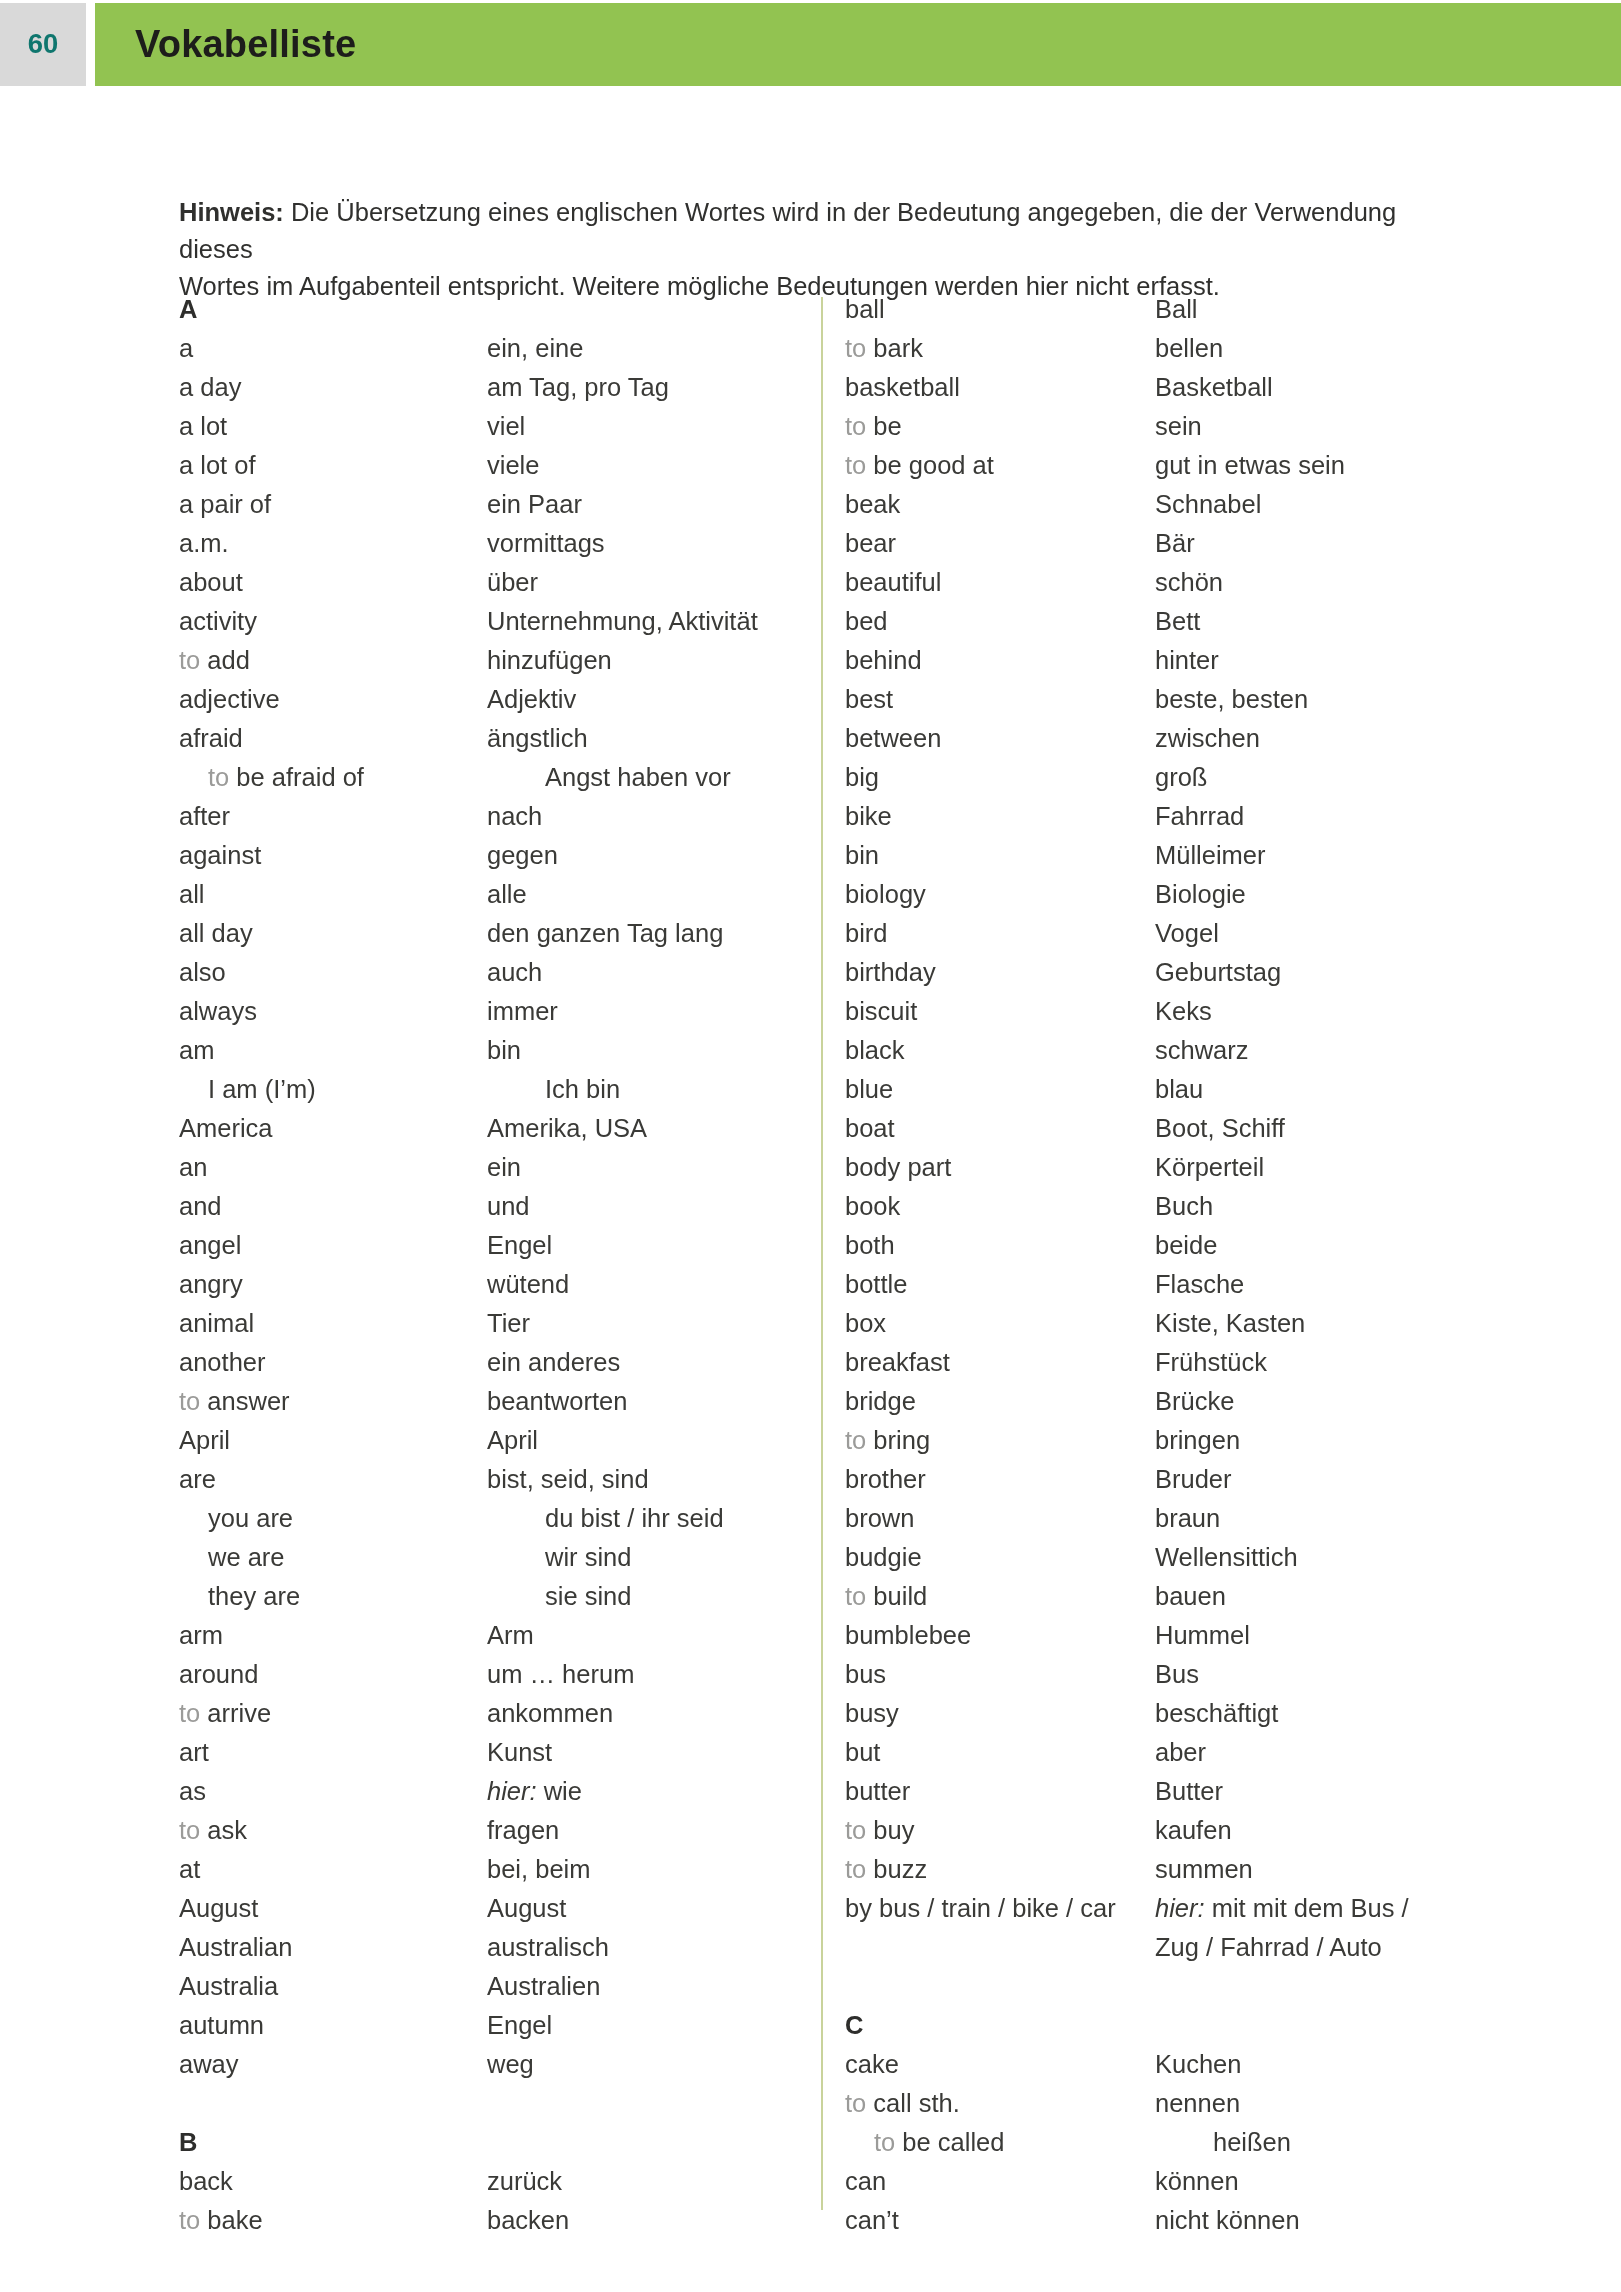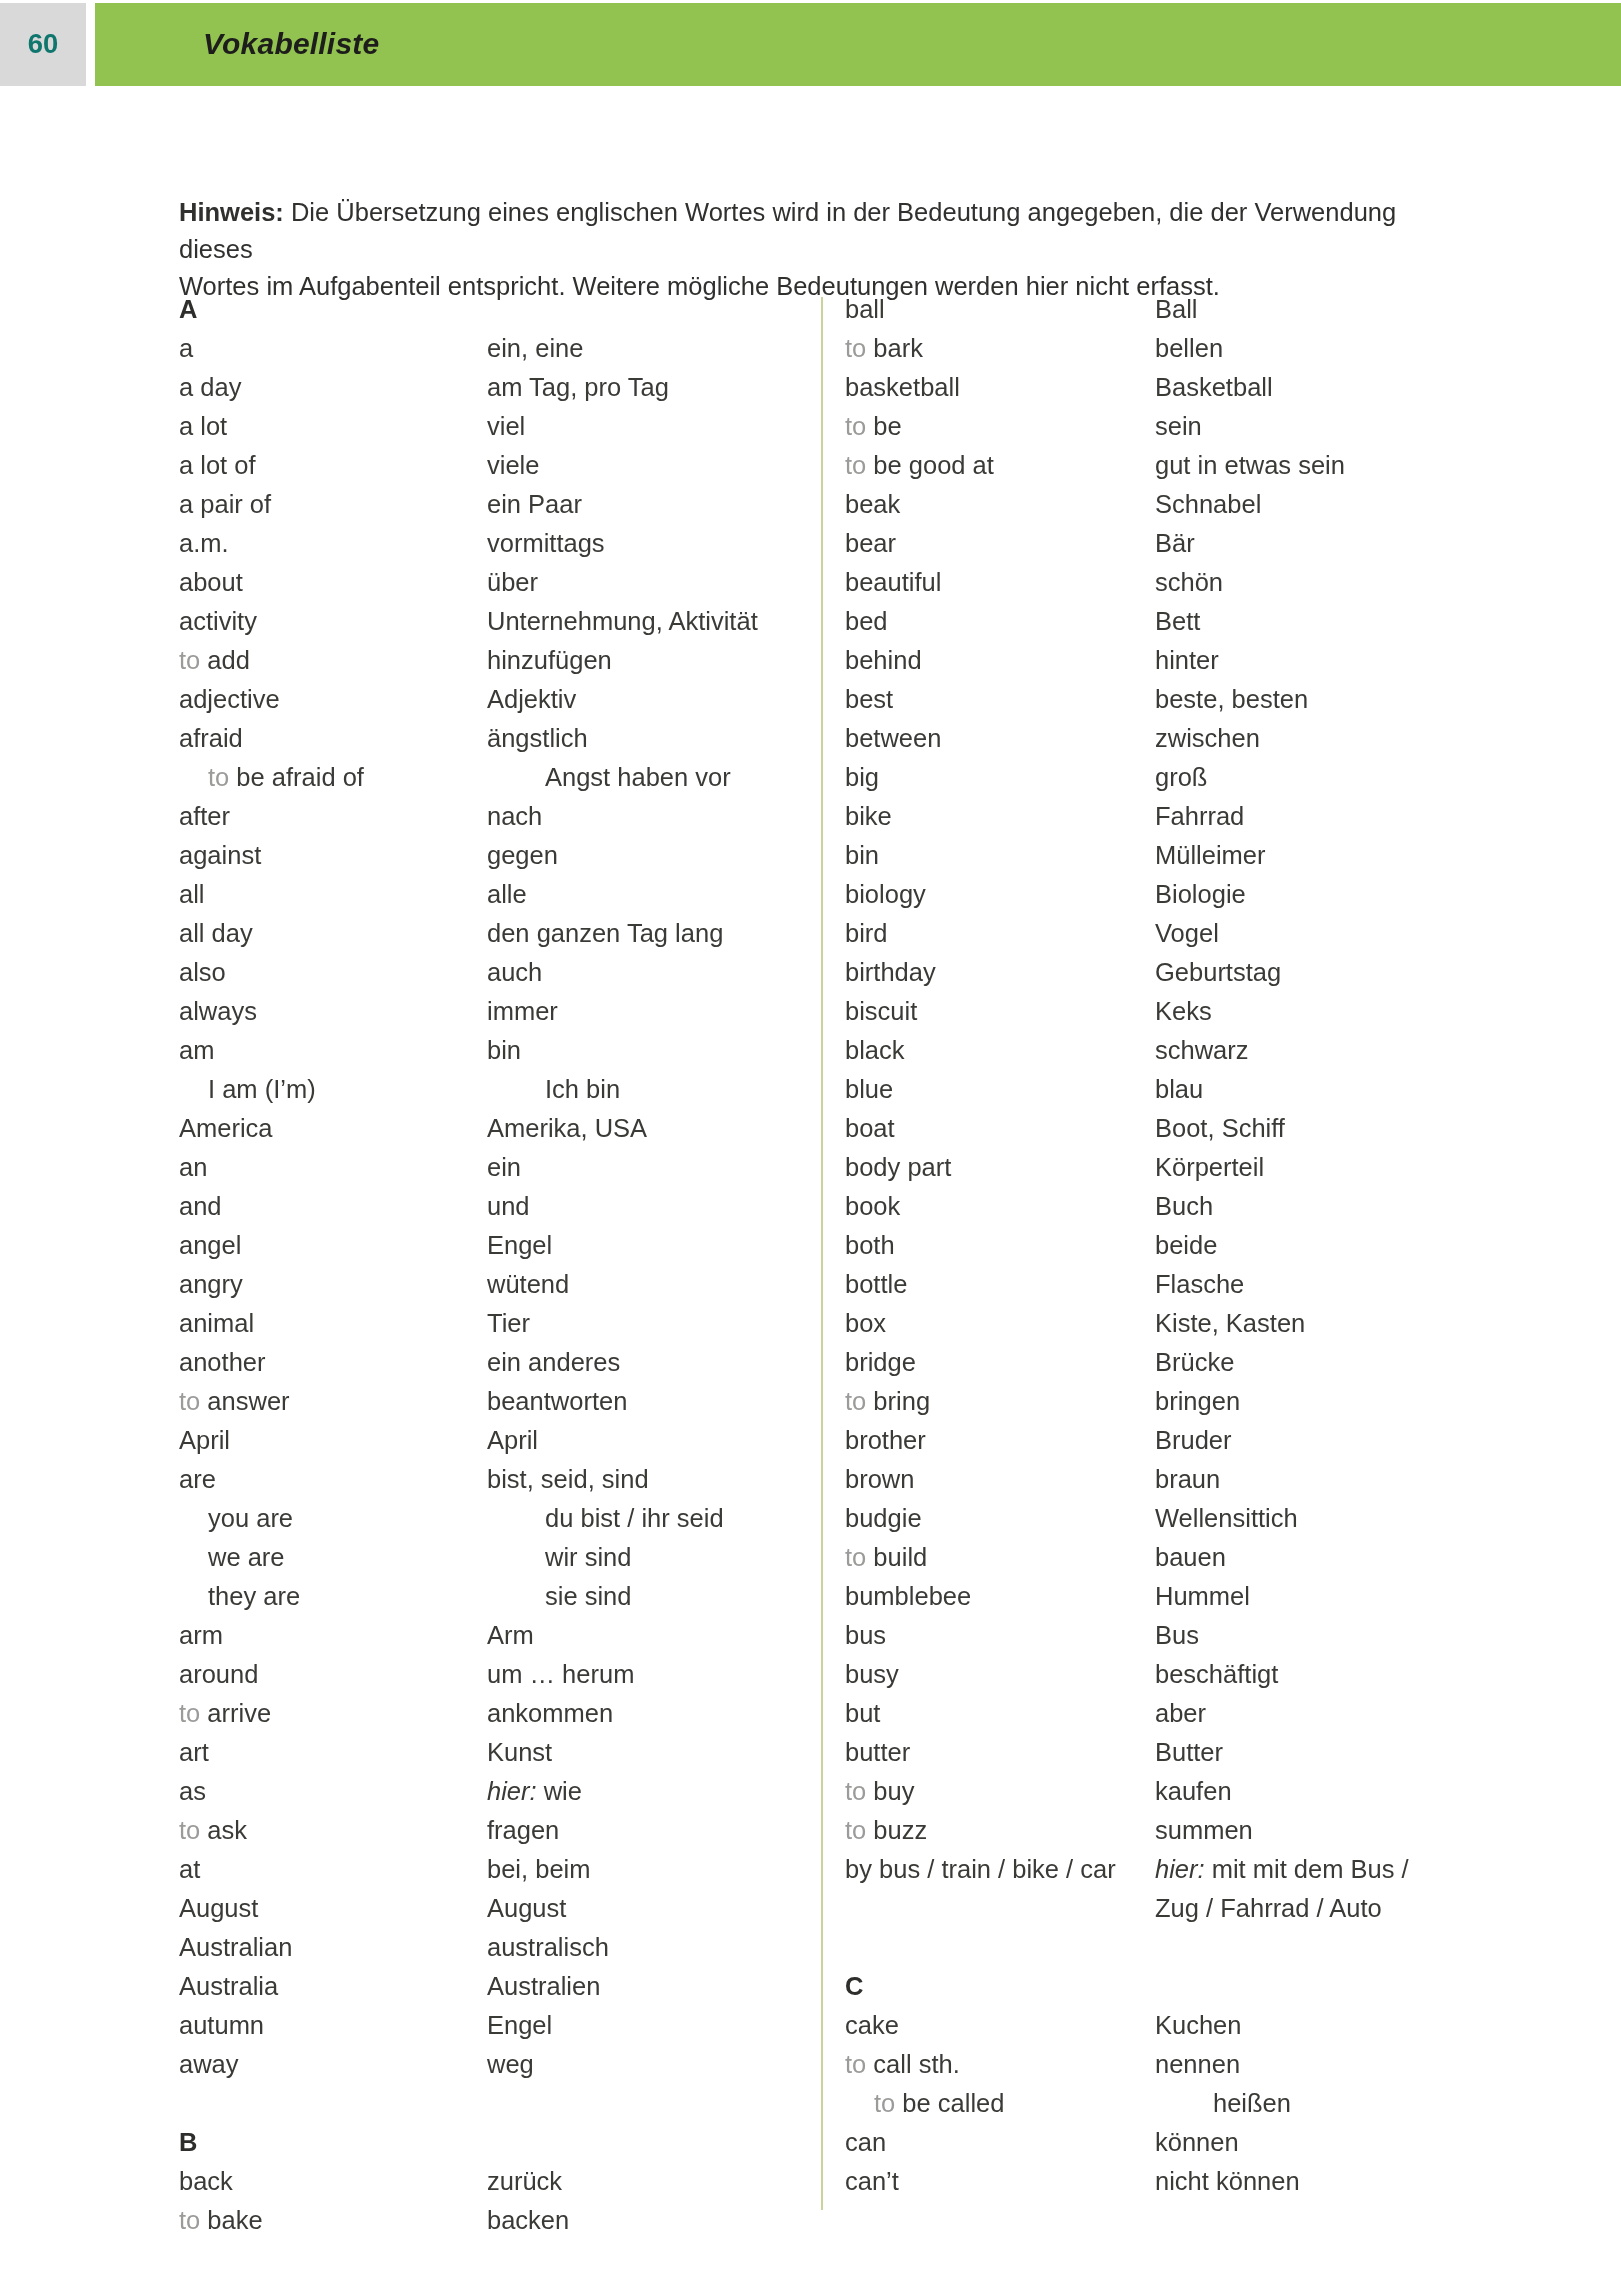--- a/index.html
+++ b/index.html
@@ -17,24 +17,23 @@
     background:#d9d9d9;
     display:flex; align-items:center; justify-content:center;
     font-size:27.4px; font-weight:bold; color:#0f766e;
   }
   .header-bar{
     position:absolute; left:95px; top:2.9px; width:1526px; height:83px;
     background:#92c351;
     display:flex; align-items:center;
   }
   .header-title{
-    margin-left:108px;
-    font-size:30px; font-weight:bold; color:#1d1d1b;
+    margin-left:40px;
+    font-size:38px; font-weight:bold; color:#1d1d1b;
     letter-spacing:0.2px;
-    font-style:italic;
   }
   
   .note{
     position:absolute; left:179px; top:194px; width:1289px;
     font-size:25.5px; line-height:37px; color:#30302e;
   }
   .note b{font-weight:bold;}
   
   .divider{
     position:absolute; left:821px; top:297px; width:2px; height:1913px;
@@ -376,20 +375,24 @@
       </div>
       <div class="vrow">
         <div class="cell en">bottle</div>
         <div class="cell de">Flasche</div>
       </div>
       <div class="vrow">
         <div class="cell en">box</div>
         <div class="cell de">Kiste, Kasten</div>
       </div>
       <div class="vrow">
+        <div class="cell en">breakfast</div>
+        <div class="cell de">Frühstück</div>
+      </div>
+      <div class="vrow">
         <div class="cell en">bridge</div>
         <div class="cell de">Brücke</div>
       </div>
       <div class="vrow">
         <div class="cell en"><span class="to">to </span>bring</div>
         <div class="cell de">bringen</div>
       </div>
       <div class="vrow">
         <div class="cell en">brother</div>
         <div class="cell de">Bruder</div>

